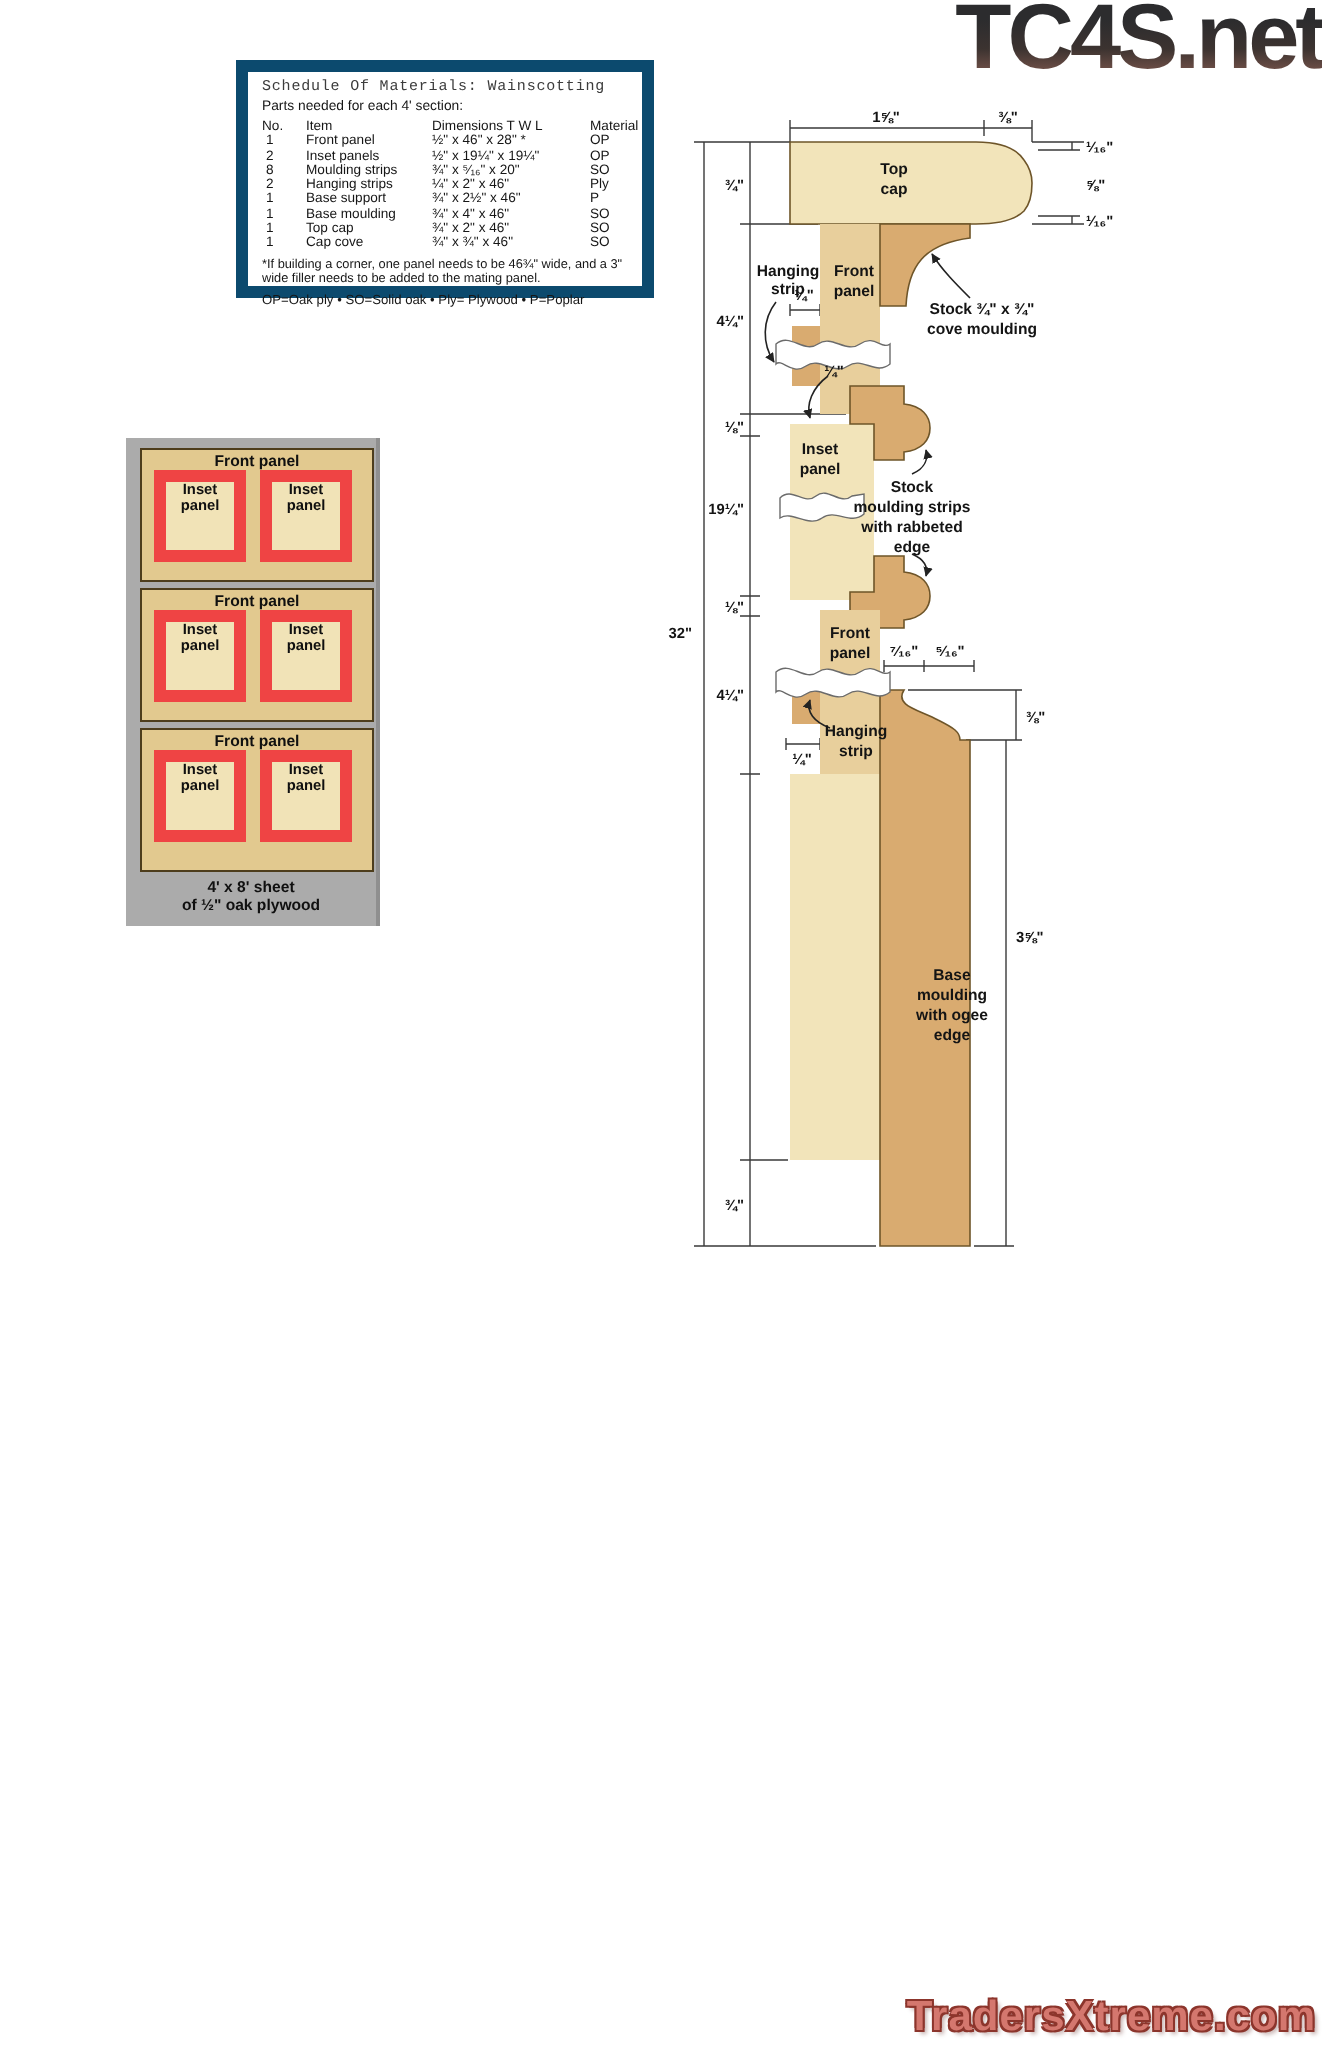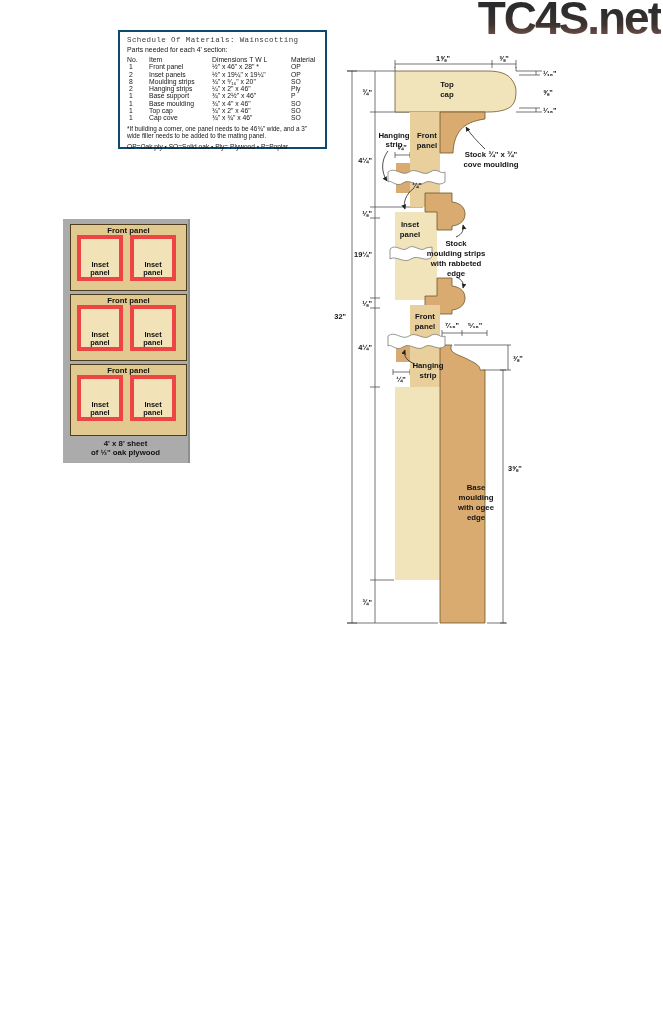--- a/index.html
+++ b/index.html
@@ -7,38 +7,38 @@
         font-family:"Liberation Sans",sans-serif;color:#111;}
 
   
   .tc4s{position:absolute;top:-9px;right:2px;font-size:46px;font-weight:800;letter-spacing:-2px;
         font-family:"Liberation Sans",sans-serif;
         background:linear-gradient(180deg,#2c2c2e 35%,#3c3330 62%,#9a675b 100%);
         -webkit-background-clip:text;background-clip:text;color:transparent;}
 
   
   .materials{position:absolute;left:118px;top:30px;width:209px;height:119px;
-             border:2px solid #0c4a6e;background:#fff;box-sizing:border-box;padding:4px 6px 0 7px;}
+             border:6px solid #0c4a6e;background:#fff;box-sizing:border-box;padding:4px 6px 0 7px;}
   .m-title{font-family:"Liberation Mono",monospace;font-size:7.5px;letter-spacing:.4px;color:#3c3c3c;white-space:nowrap;}
   .m-sub{font-size:6.9px;margin-top:2px;color:#161616;}
   .m-grid{display:grid;grid-template-columns:22px 63px 79px 1fr;margin-top:3px;
           font-size:6.8px;line-height:7.3px;color:#161616;}
   .m-grid .num{padding-left:2px;}
   .m-note{font-size:6.4px;line-height:7px;margin-top:3px;color:#161616;}
   .m-legend{font-size:6.6px;margin-top:4px;color:#161616;}
 
   
   .sheet{position:absolute;left:63px;top:219px;width:127px;height:244px;background:#ababab;
          box-sizing:border-box;padding-top:5px;border-right:2px solid #8f8f8f;}
   .fpanel{position:relative;margin:0 3px 3px 7px;width:117px;height:67px;background:#e2c98f;
           border:1px solid #4d3d1c;box-sizing:border-box;}
   .fpanel.tall{height:72px;}
   .fp-label{text-align:center;font-size:7.8px;font-weight:bold;padding-top:1px;color:#101010;}
-  .inset{position:absolute;top:10px;width:46px;height:46px;background:#f1e3b7;border:4px solid #ef4444;
-         box-sizing:border-box;display:flex;align-items:flex-end;justify-content:center;text-align:center;
+  .inset{position:absolute;top:10px;width:46px;height:46px;background:#f1e3b7;border:6px solid #ef4444;
+         box-sizing:border-box;display:flex;align-items:flex-start;justify-content:center;text-align:center;
          font-size:7.4px;font-weight:bold;line-height:8.2px;color:#101010;}
   .inset span{display:block;width:32px;}
   .inset.l{left:6px;} .inset.r{left:59px;}
   .sheet-cap{text-align:center;font-size:7.8px;font-weight:bold;line-height:8.6px;margin-top:4px;color:#101010;}
 
   
   .xsec{position:absolute;left:330px;top:50px;}
   .xsec path.wood{stroke:#6e5529;stroke-width:.8;}
   .xsec .cream{fill:#f2e4ba;} .xsec .tan{fill:#e8cf9c;} .xsec .dark{fill:#d9ab70;}
   .xsec .brk{fill:#ffffff;stroke:#6b6b6b;stroke-width:.7;}
@@ -235,14 +235,15 @@
     <text class="lbl" x="95" y="269" text-anchor="middle">Front</text>
     <text class="lbl" x="95" y="279" text-anchor="middle">panel</text>
     <text class="lbl" x="98" y="318" text-anchor="middle">Hanging</text>
     <text class="lbl" x="98" y="328" text-anchor="middle">strip</text>
     <text class="lbl" x="146" y="440" text-anchor="middle">Base</text>
     <text class="lbl" x="146" y="450" text-anchor="middle">moulding</text>
     <text class="lbl" x="146" y="460" text-anchor="middle">with ogee</text>
     <text class="lbl" x="146" y="470" text-anchor="middle">edge</text>
   </svg>
 
+  <div class="traders">TradersXtreme.com</div>
 
 </div>
 
 </body></html>

